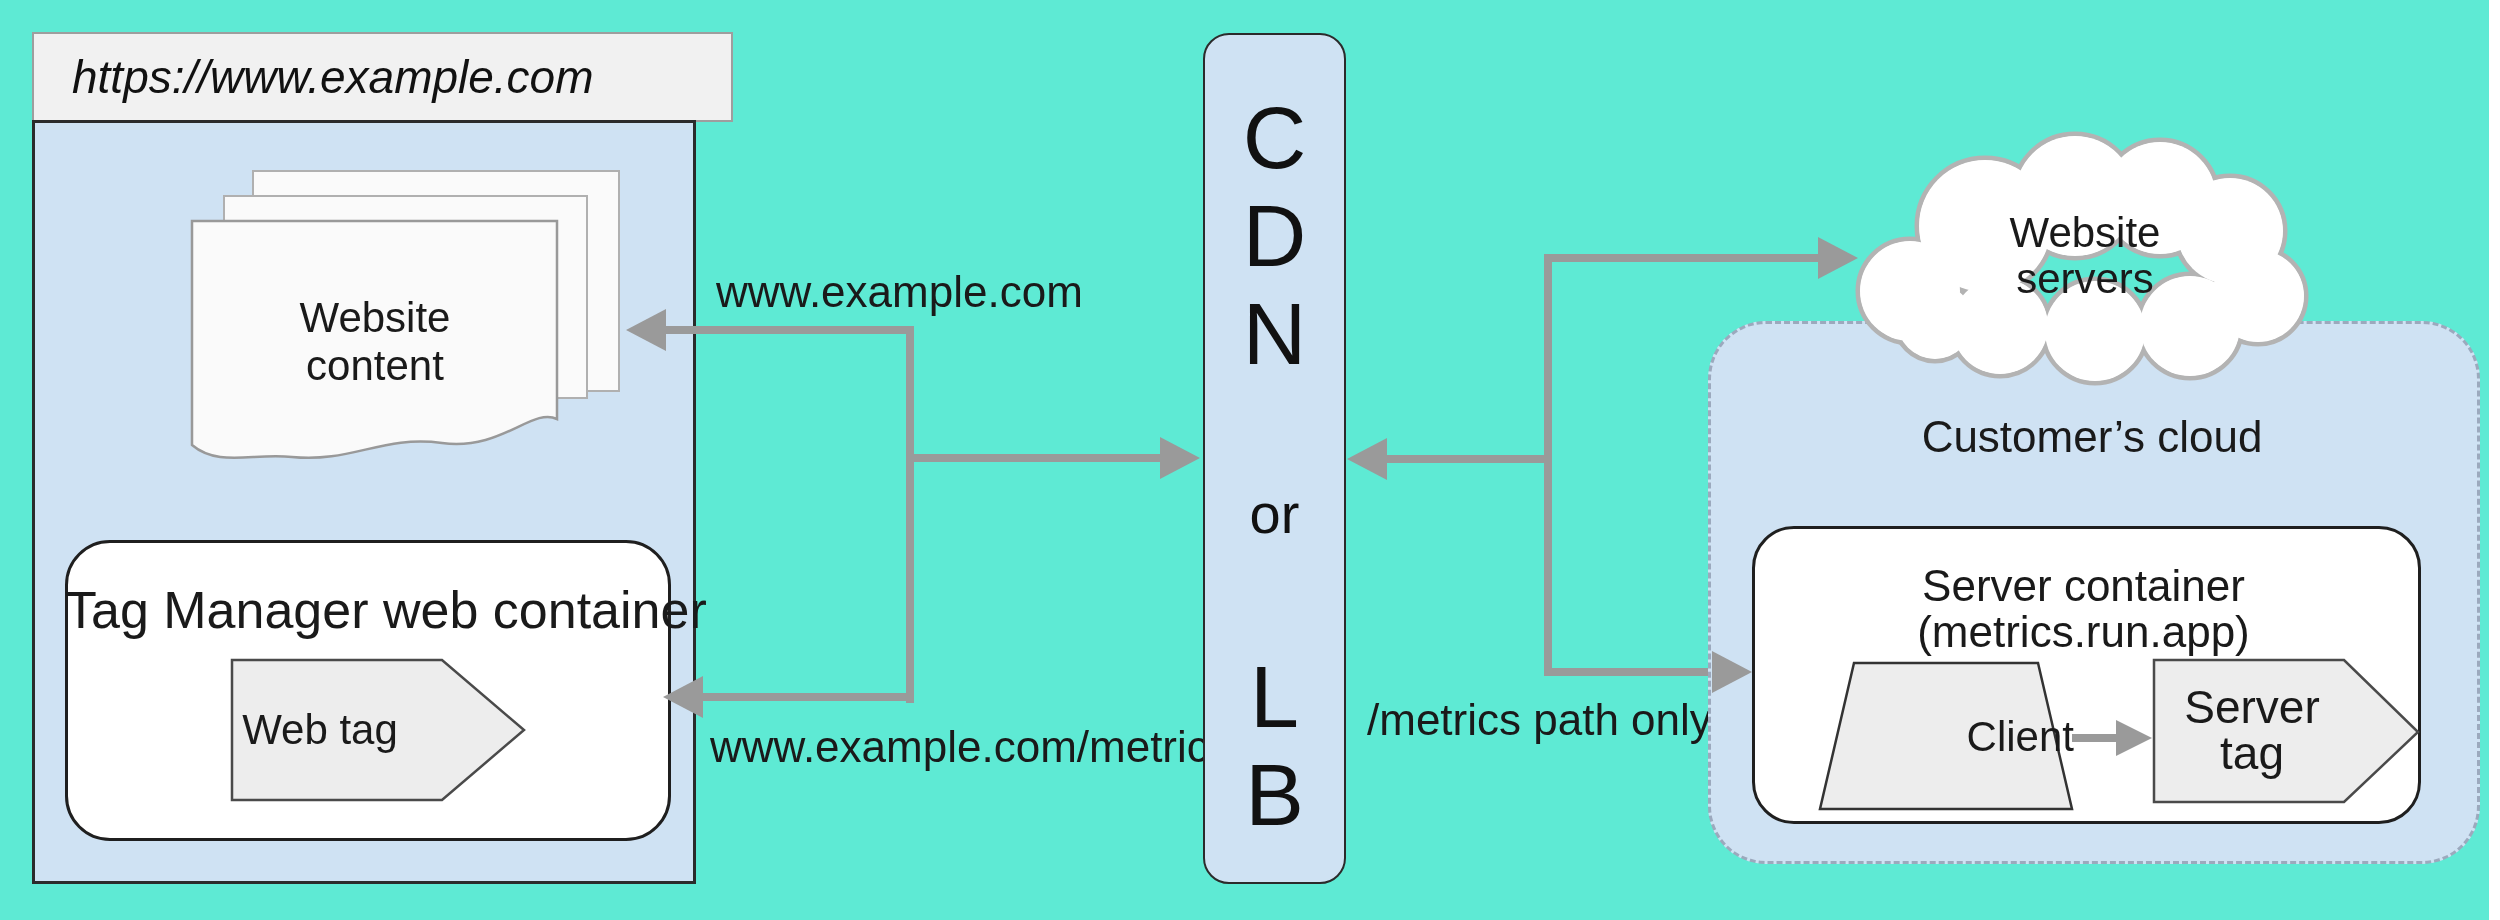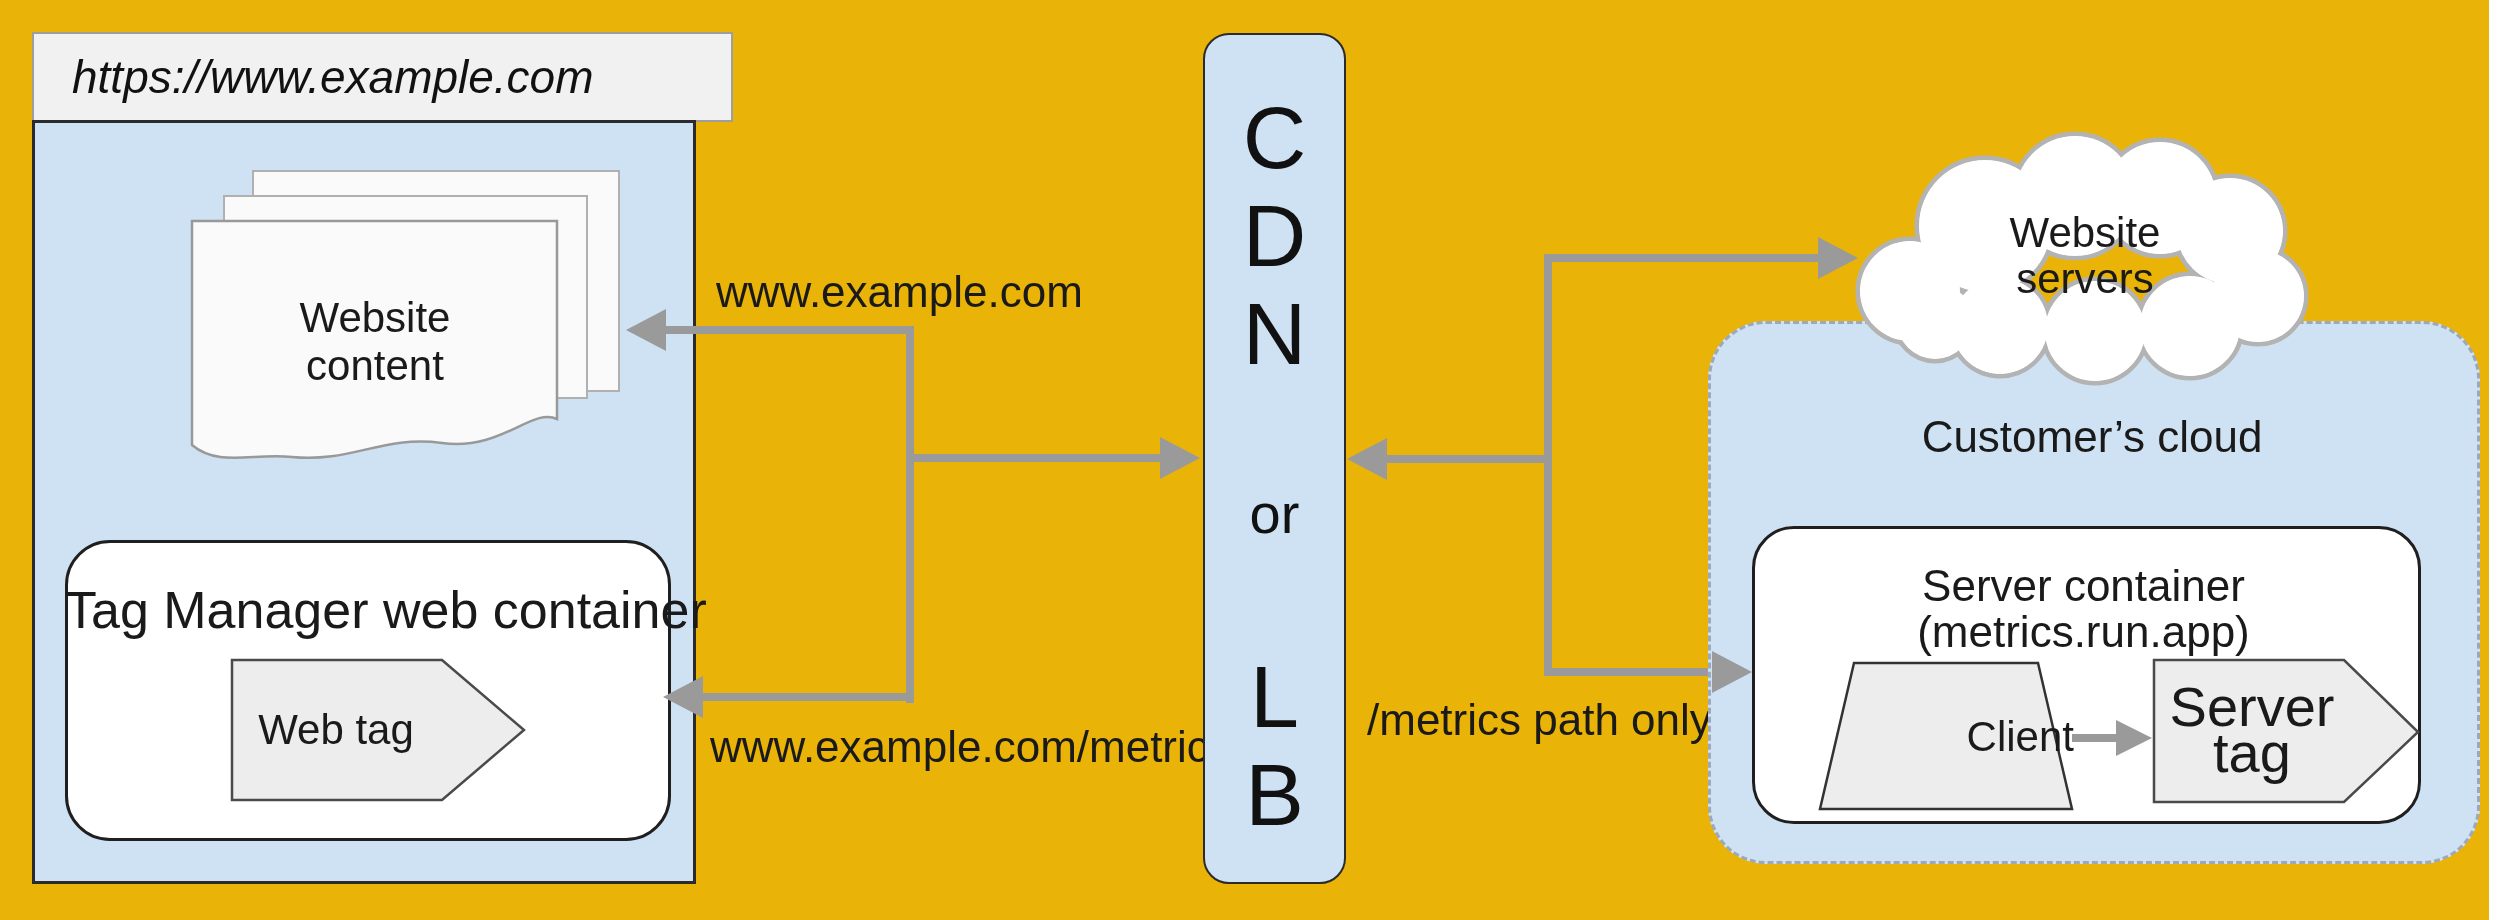--- a/index.html
+++ b/index.html
@@ -1,18 +1,18 @@
 <!DOCTYPE html>
 <html><head>
 <meta charset="utf-8">
 <style>
   html,body{margin:0;padding:0;background:#ffffff;}
   .canvas{
     position:relative;width:2489px;height:920px;overflow:hidden;
-    font-family:"Liberation Sans","DejaVu Sans",sans-serif;color:#1a1a1a;background:#eab308;
+    font-family:"Liberation Sans","DejaVu Sans",sans-serif;color:#1a1a1a;background:#5eead4;
   }
   .abs{position:absolute;}
   .lbl{position:absolute;font-size:44px;line-height:50px;color:#1a1a1a;white-space:nowrap;}
   .lbl-center{text-align:center;white-space:normal;}
 
   
   .browser{left:32px;top:32px;width:663px;height:848px;}
   .titlebar{left:0;top:0;width:659px;height:86px;background:#f1f1f1;border:2px solid #9e9e9e;
             display:flex;align-items:center;padding-left:38px;box-sizing:content-box;}
   .titletext{font-style:italic;font-size:46px;color:#111;}
@@ -58,21 +58,21 @@
   <svg class="abs" style="left:190px;top:219px;" width="371" height="256" viewBox="0 0 371 256">
     <path d="M2 2 H367 V200 C342 188, 312 232, 252 224 C192 216, 162 244, 102 238 C62 234, 28 248, 2 226 Z" fill="#fafafa" stroke="#999999" stroke-width="2.5"></path>
   </svg>
   <div class="lbl lbl-center" style="left:255px;top:294px;width:240px;line-height:48px;font-size:42px;">Website content</div>
 
   <div class="abs tm-box"></div>
   <div class="lbl" style="left:65px;top:585px;width:600px;text-align:center;font-size:52px;">Tag Manager web container</div>
   <svg class="abs" style="left:230px;top:658px;" width="296" height="144" viewBox="0 0 296 144">
     <polygon points="2,2 212,2 294,72 212,142 2,142" fill="#ededed" stroke="#4a4a4a" stroke-width="2.5"></polygon>
   </svg>
-  <div class="lbl" style="left:230px;top:705px;width:212px;text-align:center;font-size:42px;">Web tag</div>
+  <div class="lbl" style="left:214px;top:705px;width:212px;text-align:center;font-size:42px;">Web tag</div>
 
   <div class="vline" style="left:906px;top:326px;height:377px;"></div>
 
   <div class="hline" style="left:662px;top:326px;width:252px;"></div>
   <div class="head-left" style="left:626px;top:309px;"></div>
 
   <div class="hline" style="left:906px;top:454px;width:256px;"></div>
   <div class="head-right" style="left:1160px;top:437px;"></div>
 
   <div class="hline" style="left:699px;top:693px;width:215px;"></div>
@@ -143,15 +143,15 @@
     <polygon points="36,2 220,2 254,148 2,148" fill="#ededed" stroke="#333333" stroke-width="2.5"></polygon>
   </svg>
   <div class="lbl" style="left:1818px;top:712px;width:256px;text-align:right;font-size:42px;">Client</div>
 
   <div class="hline" style="left:2072px;top:734px;width:46px;"></div>
   <div class="head-right small" style="left:2116px;top:720px;"></div>
 
   <svg class="abs" style="left:2152px;top:658px;" width="268" height="146" viewBox="0 0 268 146">
     <polygon points="2,2 192,2 266,74 192,144 2,144" fill="#ededed" stroke="#4a4a4a" stroke-width="2.5"></polygon>
   </svg>
-  <div class="lbl lbl-center" style="left:2152px;top:684px;width:200px;line-height:46px;font-size:56px;">Server tag</div>
+  <div class="lbl lbl-center" style="left:2152px;top:684px;width:200px;line-height:46px;font-size:46px;">Server tag</div>
 
 </div>
 
 </body></html>

